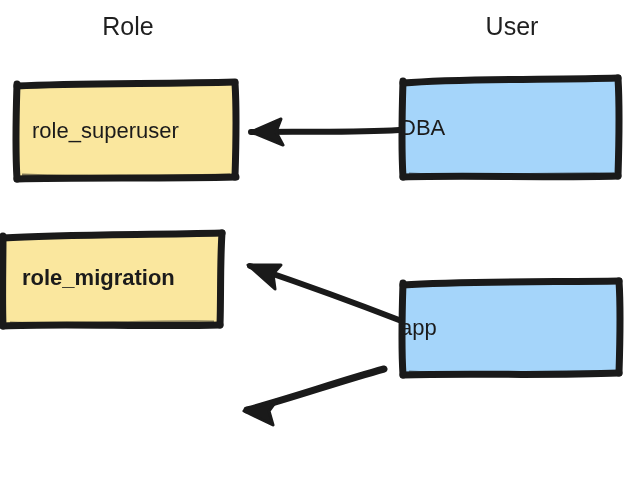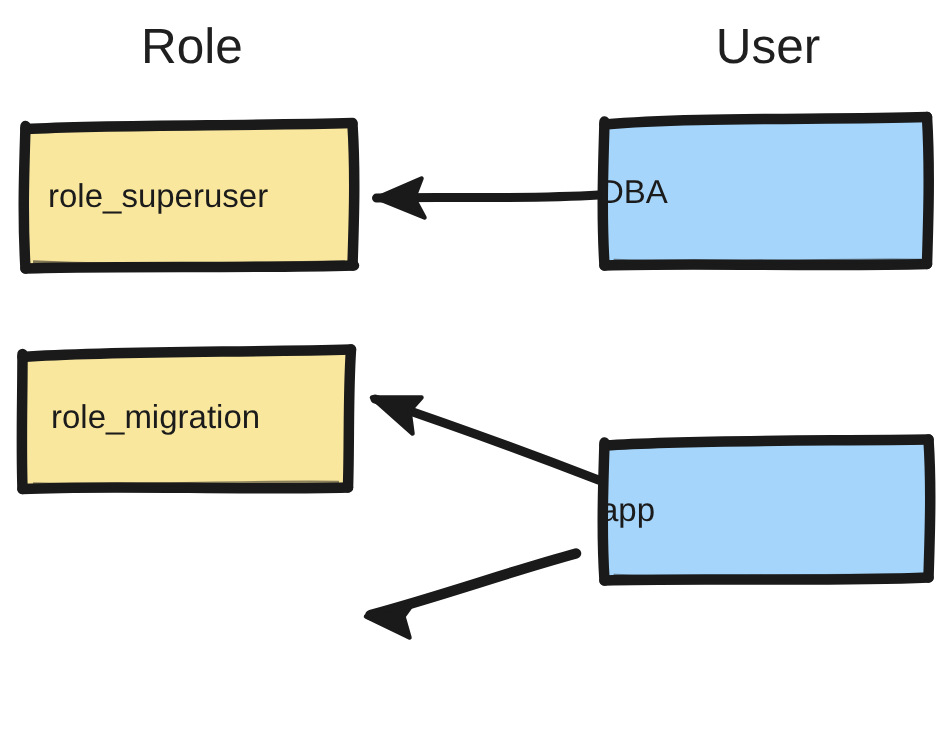--- a/index.html
+++ b/index.html
@@ -7,21 +7,21 @@
     width:632px;height:494px;
     background:#ffffff;
     font-family:"Liberation Sans",sans-serif;
     overflow:hidden;
     position:relative;
   }
   #stage{position:relative;width:632px;height:494px;}
 
   .col-title{
     position:absolute;
-    font-size:33px;
+    font-size:25px;
     color:#1f1f1f;
     letter-spacing:0px;
     text-align:center;
     white-space:nowrap;
     font-weight:400;
   }
   #title-role{left:0;top:12px;width:256px;}
   #title-user{left:384px;top:12px;width:256px;}
 
   .node{
@@ -58,21 +58,21 @@
       <path d="M4,5 L220,3 L222,96 L3,98 Z" fill="#FAE79E" stroke="none"></path>
       <path d="M3,6 C60,3 150,4 221,2" fill="none" stroke="#1a1a1a" stroke-width="7" stroke-linecap="round"></path>
       <path d="M221,3 C223,35 222,66 221,97" fill="none" stroke="#1a1a1a" stroke-width="7" stroke-linecap="round"></path>
       <path d="M222,97 C150,99 62,97 3,99" fill="none" stroke="#1a1a1a" stroke-width="7" stroke-linecap="round"></path>
       <path d="M3,99 C1,66 2,36 3,4" fill="none" stroke="#1a1a1a" stroke-width="7" stroke-linecap="round"></path>
       <path d="M8,95 C70,98 150,96 216,95" fill="none" stroke="#1a1a1a" stroke-width="3" opacity=".55"></path>
     </svg>
     <div class="node-label lbl-leftish">role_superuser</div>
   </div>
 
-  <div class="node" id="n-role_migration" style="left:12px;top:231px;width:224px;height:94px;">
+  <div class="node" id="n-role_migration" style="left:0;top:231px;width:224px;height:94px;font-weight:bold;">
     <svg class="sketch" width="224" height="98" viewBox="0 0 224 98">
       <path d="M4,6 L221,2 L219,92 L4,95 Z" fill="#FAE79E" stroke="none"></path>
       <path d="M3,7 C60,3 148,4 222,2" fill="none" stroke="#1a1a1a" stroke-width="7" stroke-linecap="round"></path>
       <path d="M222,2 C220,32 221,63 220,94" fill="none" stroke="#1a1a1a" stroke-width="7" stroke-linecap="round"></path>
       <path d="M220,94 C148,96 60,92 3,95" fill="none" stroke="#1a1a1a" stroke-width="7" stroke-linecap="round"></path>
       <path d="M3,95 C2,64 3,34 3,5" fill="none" stroke="#1a1a1a" stroke-width="7" stroke-linecap="round"></path>
       <path d="M10,92 C72,94 150,90 214,91" fill="none" stroke="#1a1a1a" stroke-width="3" opacity=".5"></path>
     </svg>
     <div class="node-label lbl-left">role_migration</div>
   </div>
@@ -83,21 +83,21 @@
       <path d="M5,6 L217,3 L218,99 L4,100 Z" fill="#A5D5FA" stroke="none"></path>
       <path d="M3,7 C60,2 150,4 218,2" fill="none" stroke="#1a1a1a" stroke-width="7" stroke-linecap="round"></path>
       <path d="M218,2 C220,35 219,68 218,100" fill="none" stroke="#1a1a1a" stroke-width="7" stroke-linecap="round"></path>
       <path d="M218,100 C150,102 62,99 3,101" fill="none" stroke="#1a1a1a" stroke-width="7" stroke-linecap="round"></path>
       <path d="M3,101 C1,69 2,38 3,5" fill="none" stroke="#1a1a1a" stroke-width="7" stroke-linecap="round"></path>
       <path d="M9,98 C72,101 150,97 214,98" fill="none" stroke="#1a1a1a" stroke-width="3" opacity=".5"></path>
     </svg>
     <div class="node-label lbl-center">DBA</div>
   </div>
 
-  <div class="node" id="n-app" style="left:400px;top:288px;width:221px;height:103px;">
+  <div class="node" id="n-app" style="left:400px;top:276px;width:221px;height:103px;">
     <svg class="sketch" width="221" height="103" viewBox="0 0 221 103">
       <path d="M5,8 L217,6 L218,96 L4,99 Z" fill="#A5D5FA" stroke="none"></path>
       <path d="M3,9 C60,5 150,6 219,5" fill="none" stroke="#1a1a1a" stroke-width="7" stroke-linecap="round"></path>
       <path d="M219,5 C221,35 220,66 219,97" fill="none" stroke="#1a1a1a" stroke-width="7" stroke-linecap="round"></path>
       <path d="M219,97 C150,100 62,97 3,99" fill="none" stroke="#1a1a1a" stroke-width="7" stroke-linecap="round"></path>
       <path d="M3,99 C1,68 2,38 3,7" fill="none" stroke="#1a1a1a" stroke-width="7" stroke-linecap="round"></path>
       <path d="M9,96 C72,99 150,95 214,96" fill="none" stroke="#1a1a1a" stroke-width="3" opacity=".5"></path>
     </svg>
     <div class="node-label lbl-center">app</div>
   </div>

